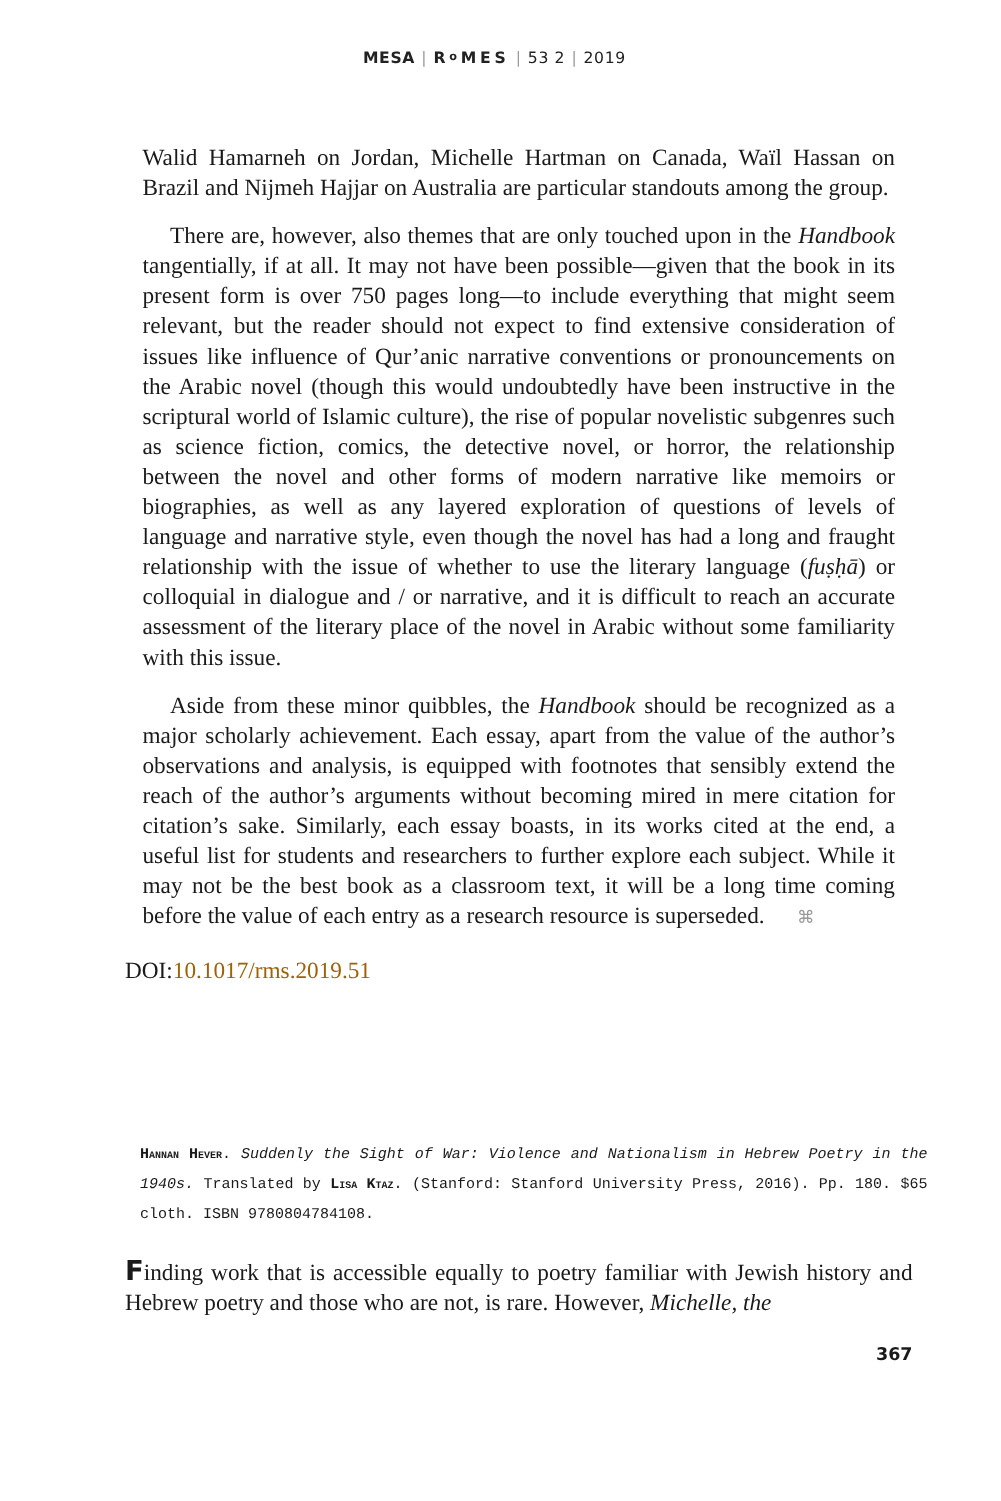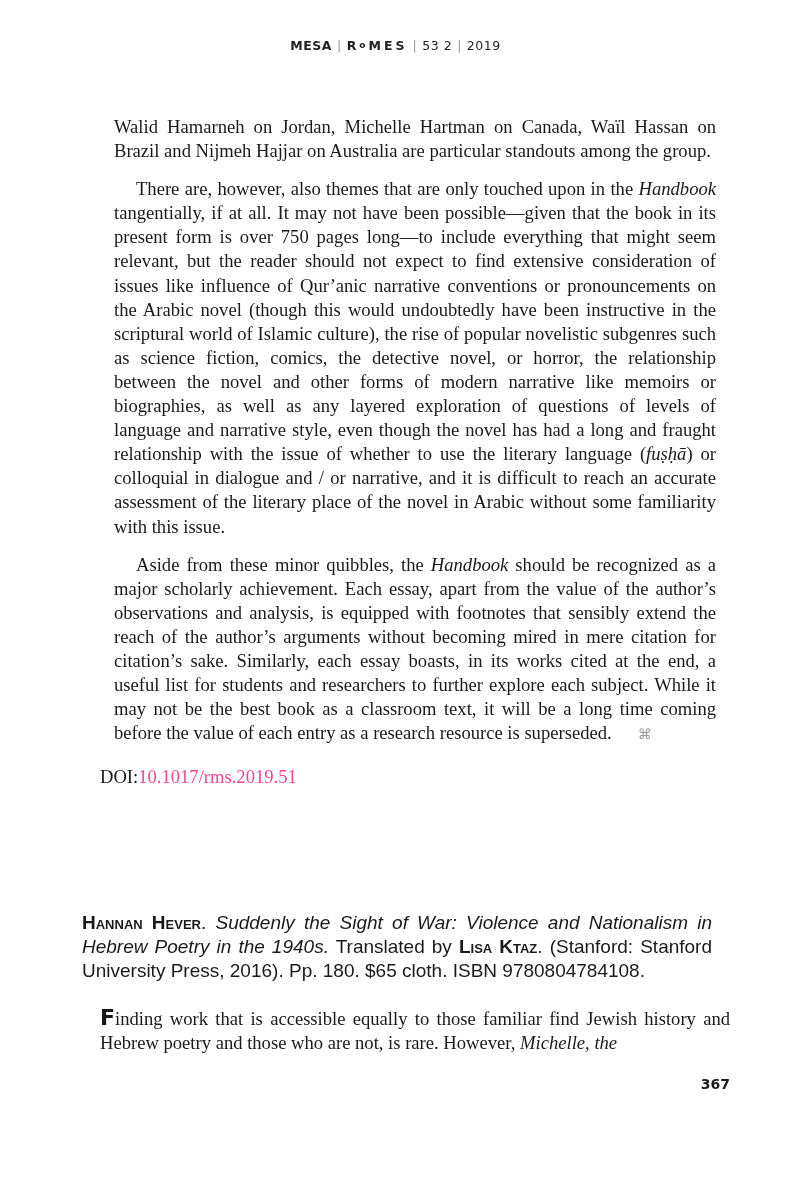--- a/index.html
+++ b/index.html
@@ -19,25 +19,25 @@
       text-align: justify; hyphens: none;
     }
     .body-text p { margin: 14px; }
     .indent { text-indent: 22px; }
     .italic { font-style: italic; }
     .end-mark { display: inline-block; color: #999; font-size: 14px; margin-left: 4px; font-family: "DejaVu Sans", sans-serif; }
     .doi-row {
       position: absolute; top: 765px; left: 100px; width: 630px;
       font-family: "Liberation Serif", serif; font-size: 18.6px; line-height: 24.1px;
     }
-    .doi-link { color: #ec4899; text-decoration: none; }
+    .doi-link { color: #a16207; text-decoration: none; }
     .signature { position: absolute; right: 0; top: 0; text-align: right; }
     .citation {
-      position: absolute; top: 911px; left: 82px; width: 630px;
-      font-family: Liberation Sans, sans-serif; font-size: 19px; line-height: 24.1px; text-align: justify;
+      position: absolute; top: 911px; left: 112px; width: 630px;
+      font-family: Liberation Mono, monospace; font-size: 12px; line-height: 24.1px; text-align: justify;
     }
     .smallcaps { font-variant: small-caps; font-weight: bold; }
     .second-review {
       position: absolute; top: 1006px; left: 100px; width: 630px;
       font-family: "Liberation Serif", serif; font-size: 18.6px; line-height: 24.1px; text-align: justify;
     }
     .drop-f { font-family: "DejaVu Sans", sans-serif; font-weight: bold; font-size: 22px; }
     .page-number {
       position: absolute; top: 1076px; right: 71px;
       font-family: "DejaVu Sans", sans-serif; font-weight: bold; font-size: 14px;
@@ -58,16 +58,16 @@
 
 <div class="doi-row">
   <span>DOI:</span><a class="doi-link">10.1017/rms.2019.51</a>
 </div>
 
 <div class="citation">
   <span class="smallcaps">Hannan Hever</span>. <span class="italic">Suddenly the Sight of War: Violence and Nationalism in Hebrew Poetry in the 1940s.</span><span> Translated by </span><span class="smallcaps">Lisa Ktaz</span><span>. (Stanford: Stanford University Press, 2016). Pp. 180. $65 cloth. ISBN 9780804784108.</span>
 </div>
 
 <div class="second-review">
-  <span class="drop-f">F</span><span>inding work that is accessible equally to those familiar find Jewish history and Hebrew poetry and those who are not, is rare. However, </span><span class="italic">Michelle, the</span>
+  <span class="drop-f">F</span><span>inding work that is accessible equally to poetry familiar with Jewish history and Hebrew poetry and those who are not, is rare. However, </span><span class="italic">Michelle, the</span>
 </div>
 
 <div class="page-number">367</div>
 
 </body></html>

